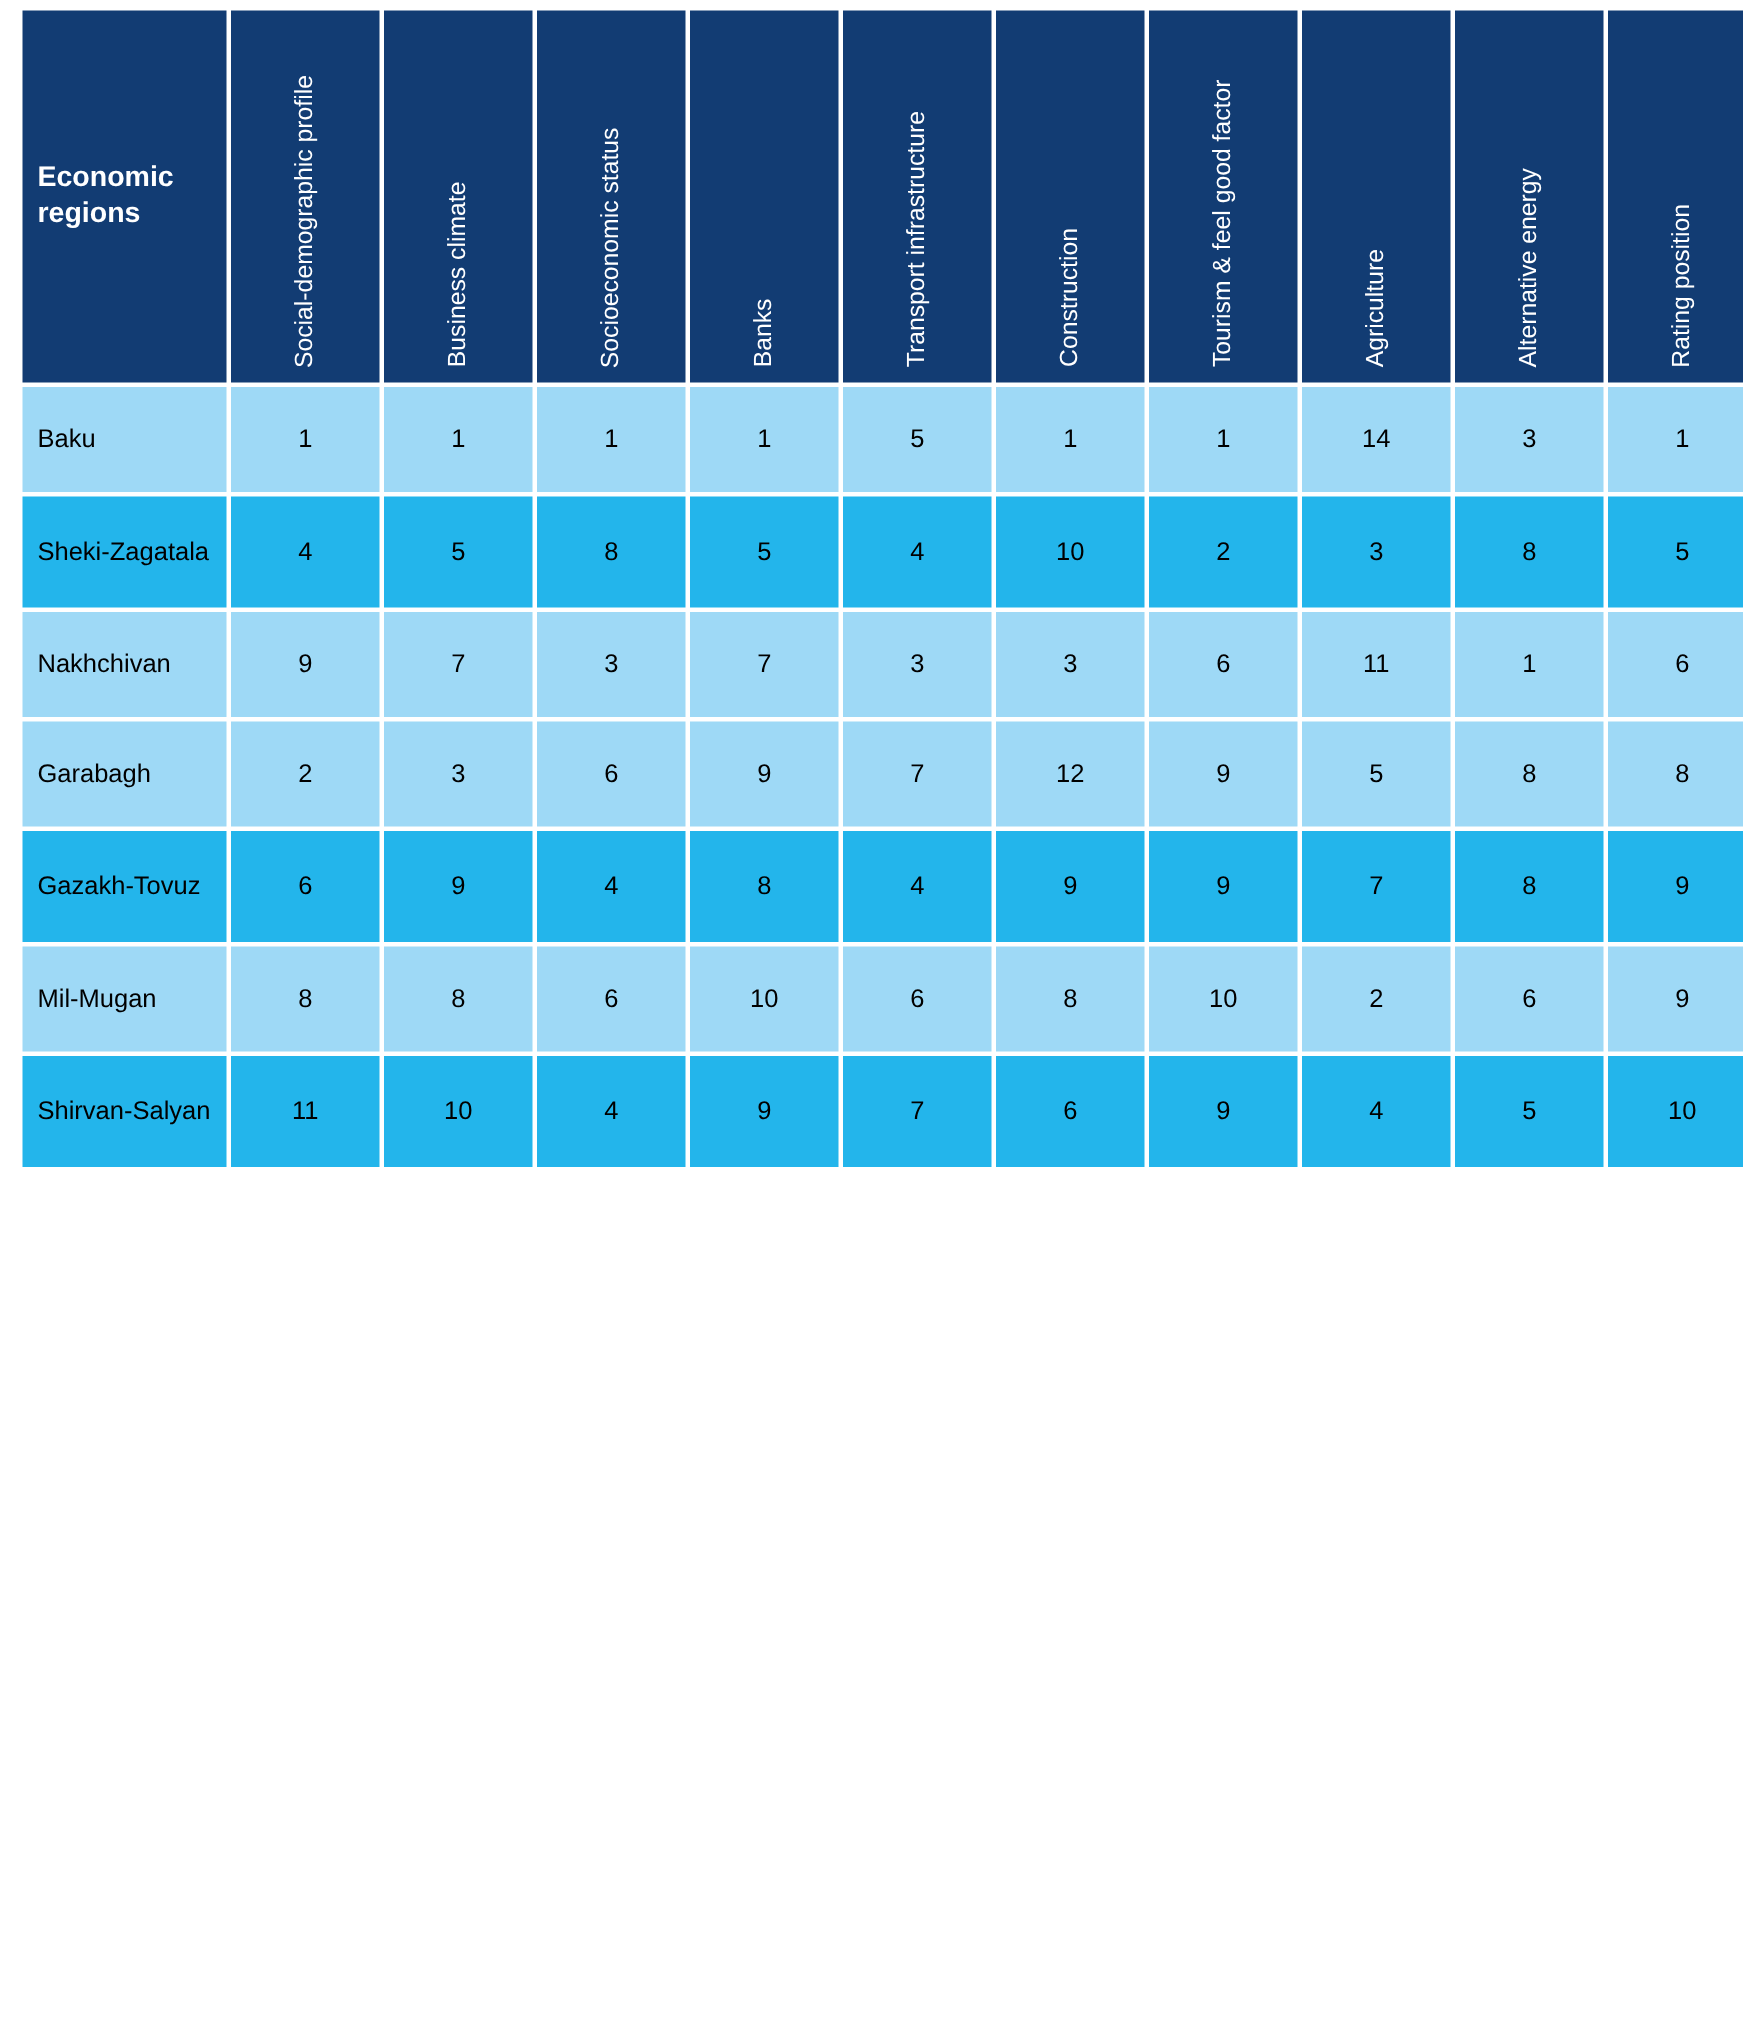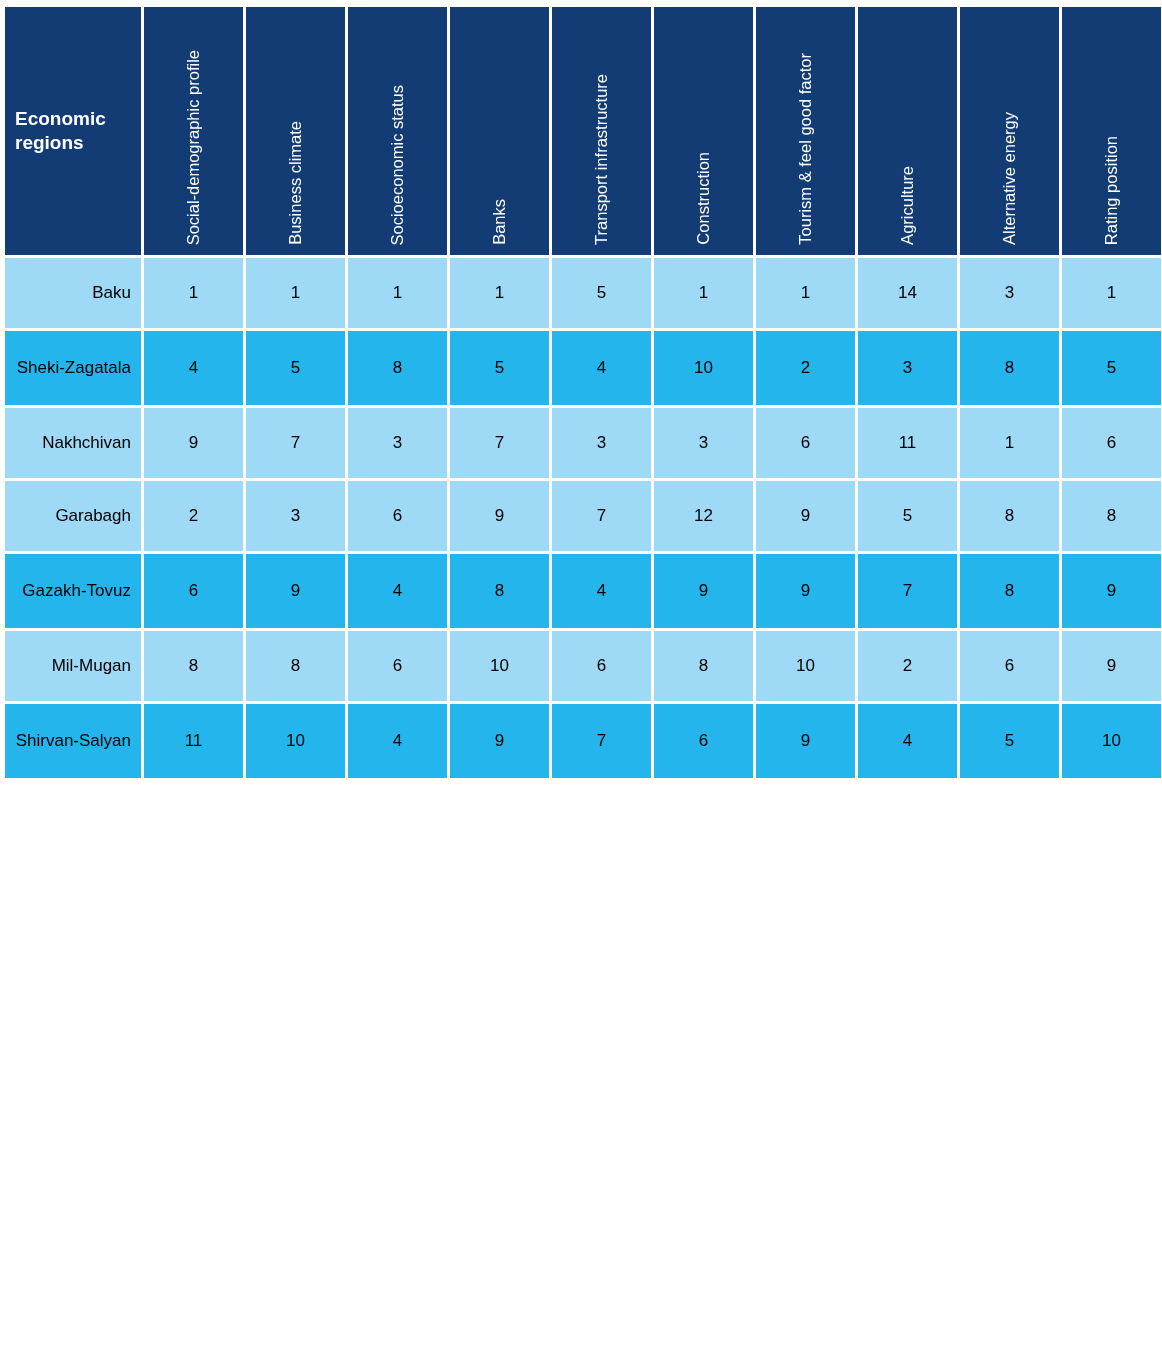--- a/index.html
+++ b/index.html
@@ -12,21 +12,21 @@
     height: 1348px;
     font-family: "Liberation Sans", sans-serif;
     overflow: hidden;
   }
 
   #table-root {
     position: relative;
     width: 992px;
     height: 1348px;
     box-sizing: border-box;
-    padding: 4px 2px 10px 2px;
+    padding: 4px 2px 10px 12px;
   }
 
   table.rating-table {
     border-collapse: separate;
     border-spacing: 3px 3px;
     width: 1158px;
     table-layout: fixed;
     margin: 0;
   }
 
@@ -73,21 +73,21 @@
 
   
   tbody td {
     border: 0;
     padding: 0;
     font-size: 17px;
     color: #000000;
     height: 70px;
   }
   tbody td.region-cell {
-    text-align: right;
+    text-align: left;
     padding: 0 10px;
     line-height: 1.28;
     vertical-align: middle;
   }
   tbody td.num-cell {
     text-align: center;
     vertical-align: middle;
   }
 
   tbody tr.row-light td { background: #9ed9f6; }

